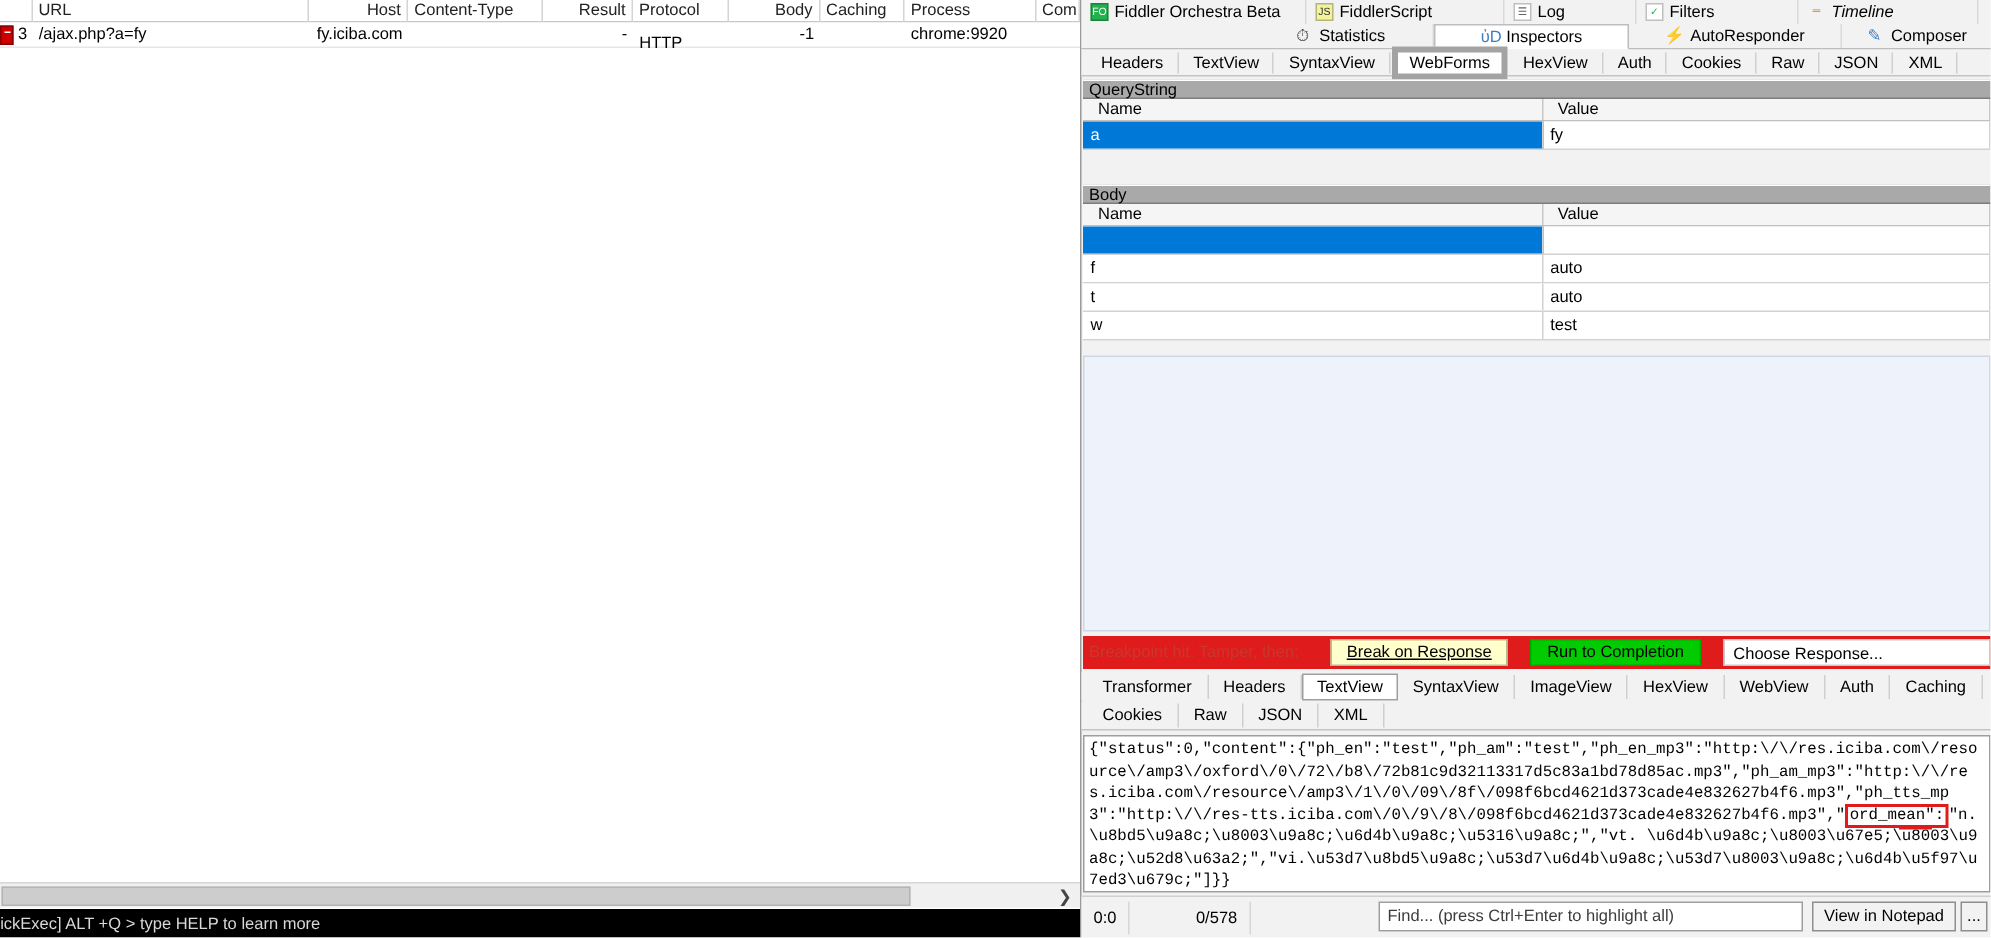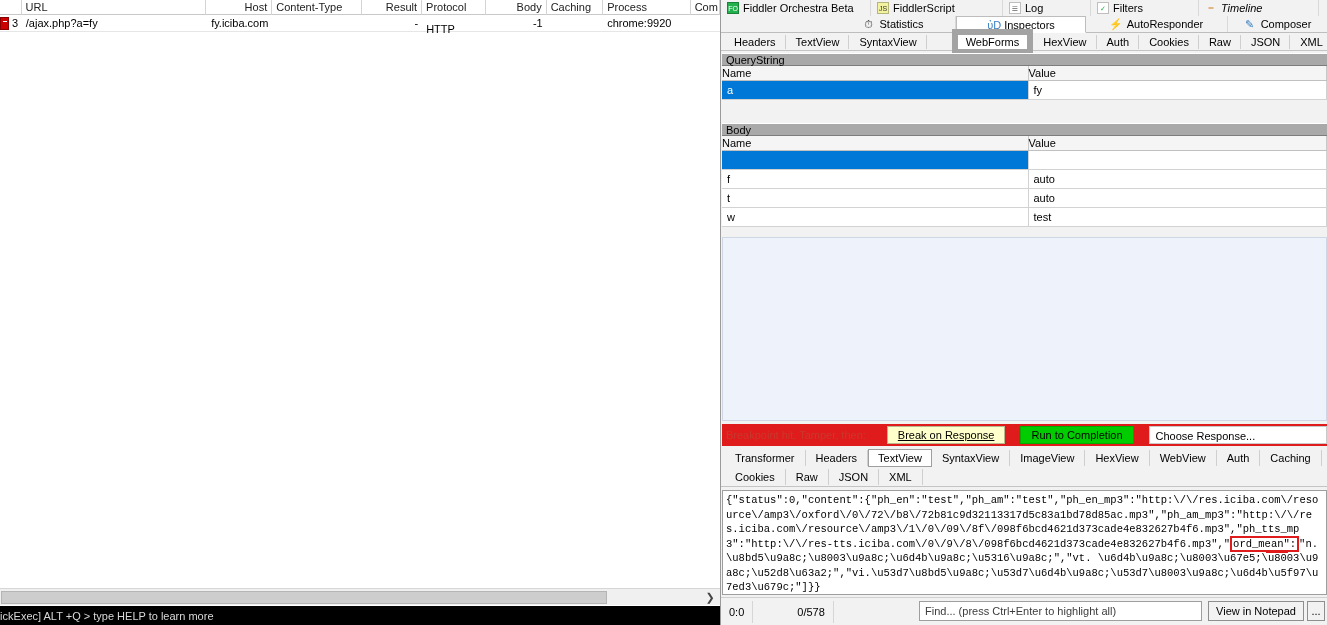--- a/index.html
+++ b/index.html
@@ -146,43 +146,42 @@
   }
   .subtab {
     font-size: 11px;
     padding: 1px 9px;
     margin-right: 1px;
     white-space: nowrap;
     border-right: 1px solid #cfcfcf;
   }
   .subtab.active {
     background: #ffffff;
-    border: 6px solid #a3a3a3;
+    border: 4px solid #a3a3a3;
     padding: 1px 8px;
-    margin-left: 24px;
   }
 
   
   .grid-title {
     background: #a9a9a9;
     color: #000;
     font-size: 11px;
     height: 13px; line-height: 13px;
     padding-left: 4px;
     border-top: 1px solid #ffffff;
     border-bottom: 1px solid #7d7d7d;
   }
   .grid-head {
     display: flex; height: 15px;
     background: #f5f5f5;
     border-bottom: 1px solid #c0c0c0;
   }
   .gh {
     font-size: 11px; line-height: 14px;
-    padding-left: 0;
+    padding-left: 10px;
     border-right: 1px solid #c8c8c8;
     color: #000;
   }
   .grid-row {
     display: flex; height: 19px;
     border-bottom: 1px solid #d2d2d2;
     background: #ffffff;
   }
   .grid-row .gc {
     font-size: 11px; line-height: 18px;

